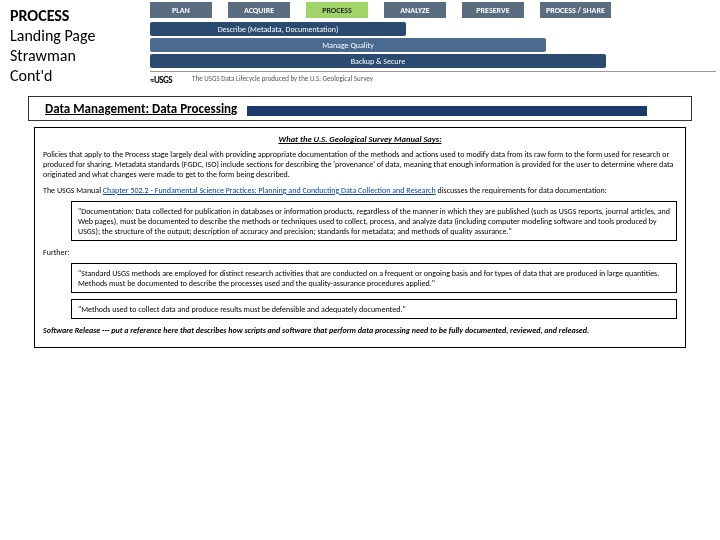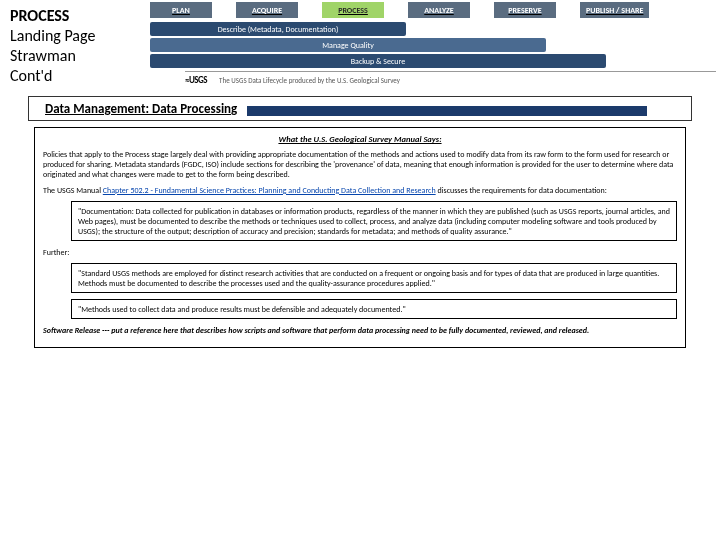--- a/index.html
+++ b/index.html
@@ -21,23 +21,22 @@
     font-weight: 400;
   }
   .title-box .b { font-weight: 700; }
   .lifecycle {
     flex: 1;
     padding: 2px 4px 0 0;
   }
   .stage-row {
     display: flex;
     align-items: center;
-    gap: 8px;
+    gap: 0;
     margin-bottom: 3px;
-    text-decoration: underline;
   }
   .stage {
     background: #5a6c80;
     color: #fff;
     font-size: 8px;
     font-weight: 700;
     text-align: center;
     padding: 3px 6px;
     min-width: 62px;
     position: relative;
@@ -52,26 +51,25 @@
     color: #fff;
     font-size: 8px;
     text-align: center;
     padding: 2px 4px;
     border-radius: 2px;
     margin: 1px 10px 1px 0;
   }
   .sub-bar.light { background: #4a6a90; }
   .usgs-row {
     display: flex;
-    align-items: flex-end;
-    gap: 12px;
+    align-items: flex-start;
+    gap: 20px;
     margin-top: 2px;
     border-top: 1px solid #999;
     padding-top: 2px;
-    margin-left: 35px;
   }
   .usgs-logo {
     font-size: 9px;
     font-weight: 700;
     color: #000;
     letter-spacing: -0.5px;
   }
   .usgs-tag {
     font-size: 7px;
     color: #555;
@@ -154,21 +152,21 @@
     <div>Cont'd</div>
   </div>
 
   <div class="lifecycle">
     <div class="stage-row">
       <div class="stage">PLAN</div>
       <div class="stage">ACQUIRE</div>
       <div class="stage active">PROCESS</div>
       <div class="stage">ANALYZE</div>
       <div class="stage">PRESERVE</div>
-      <div class="stage" style="margin-right:0">PUBLISH / SHARE</div>
+      <div class="stage" style="margin-right:0">PROCESS / SHARE</div>
     </div>
     <div class="bar-wrap">
       <div class="sub-bar w1">Describe (Metadata, Documentation)</div>
       <div class="sub-bar light w2">Manage Quality</div>
       <div class="sub-bar w3">Backup &amp; Secure</div>
     </div>
     <div class="usgs-row">
       <span class="usgs-logo">≈USGS</span>
       <span class="usgs-tag">The USGS Data Lifecycle produced by the U.S. Geological Survey</span>
     </div>

